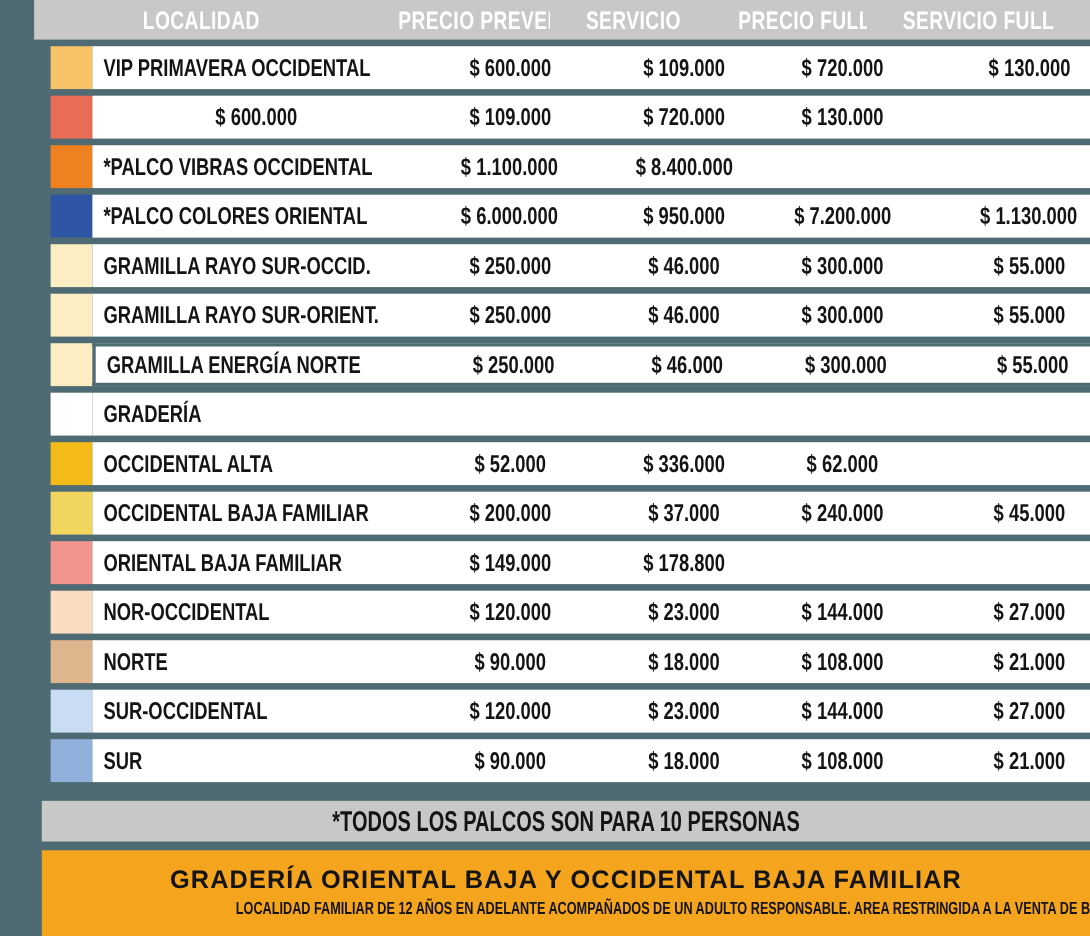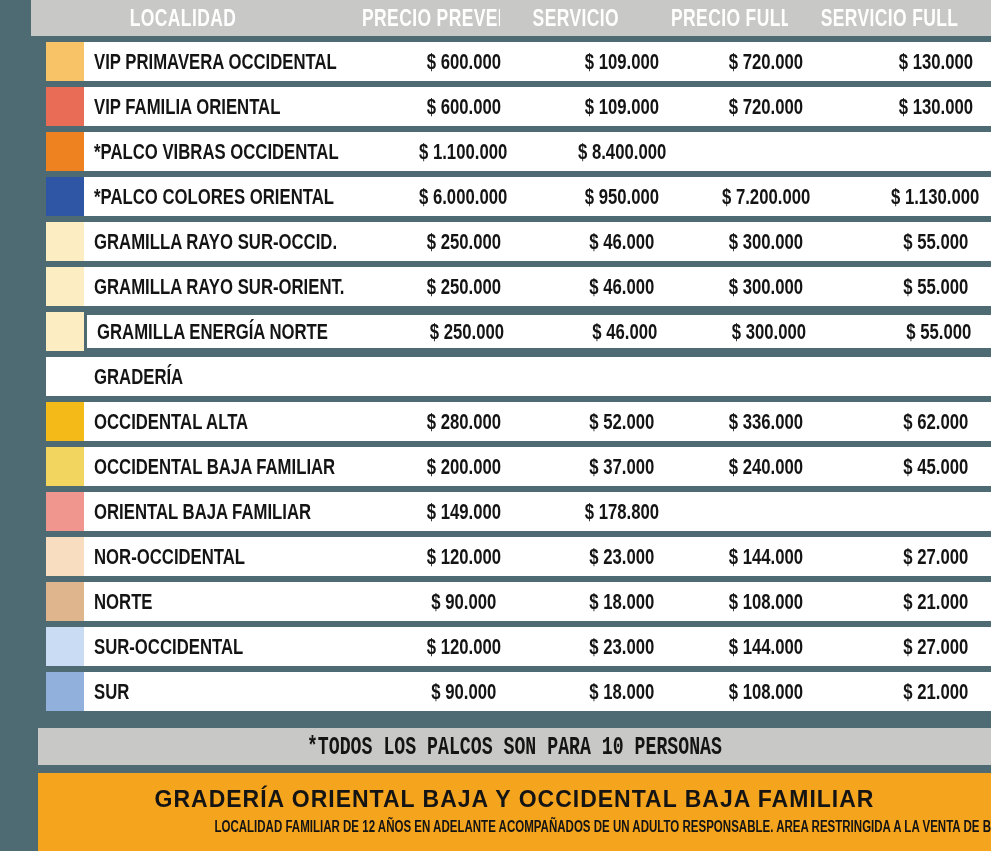--- a/index.html
+++ b/index.html
@@ -54,21 +54,21 @@
   .cell{overflow:hidden;white-space:nowrap;}
   .cell.label{padding-left:10px;text-align:left;}
   .cell.val{text-align:center;}
   .row .cond{font-weight:bold;font-size:22px;color:#141414;}
   
   .note-bar{
     margin-left:38px;
     margin-top:17px;
     height:37px;
     background:#c8c8c7;
-    display:flex;align-items:center;justify-content:center;font-family:Liberation Mono, monospace;
+    display:flex;align-items:center;justify-content:center;
   }
   .note-bar .cond{font-weight:bold;font-size:26px;transform:scaleX(.7);color:#141414;}
   
   .banner{
     margin-left:38px;
     margin-top:8px;
     height:84px;
     background:#f5a41e;
     text-align:center;
     box-sizing:border-box;
@@ -105,21 +105,20 @@
       <div class="cell val"><span class="cond">$ 600.000</span></div>
       <div class="cell val"><span class="cond">$ 109.000</span></div>
       <div class="cell val"><span class="cond">$ 720.000</span></div>
       <div class="cell val"><span class="cond">$ 130.000</span></div>
     </div>
   </div>
 
   <div class="row">
     <div class="swatch" style="background: rgb(233, 109, 86);"></div>
     <div class="content">
-      <div class="cell label"><span class="cond left">VIP FAMILIA ORIENTAL</span></div>
       <div class="cell val"><span class="cond">$ 600.000</span></div>
       <div class="cell val"><span class="cond">$ 109.000</span></div>
       <div class="cell val"><span class="cond">$ 720.000</span></div>
       <div class="cell val"><span class="cond">$ 130.000</span></div>
     </div>
   </div>
 
   <div class="row">
     <div class="swatch" style="background: rgb(238, 130, 32);"></div>
     <div class="content">
@@ -181,21 +180,20 @@
       <div class="cell val"><span class="cond"></span></div>
       <div class="cell val"><span class="cond"></span></div>
       <div class="cell val"><span class="cond"></span></div>
     </div>
   </div>
 
   <div class="row">
     <div class="swatch" style="background: rgb(244, 186, 23);"></div>
     <div class="content">
       <div class="cell label"><span class="cond left">OCCIDENTAL ALTA</span></div>
-      <div class="cell val"><span class="cond">$ 280.000</span></div>
       <div class="cell val"><span class="cond">$ 52.000</span></div>
       <div class="cell val"><span class="cond">$ 336.000</span></div>
       <div class="cell val"><span class="cond">$ 62.000</span></div>
     </div>
   </div>
 
   <div class="row">
     <div class="swatch" style="background: rgb(241, 213, 95);"></div>
     <div class="content">
       <div class="cell label"><span class="cond left">OCCIDENTAL BAJA FAMILIAR</span></div>

